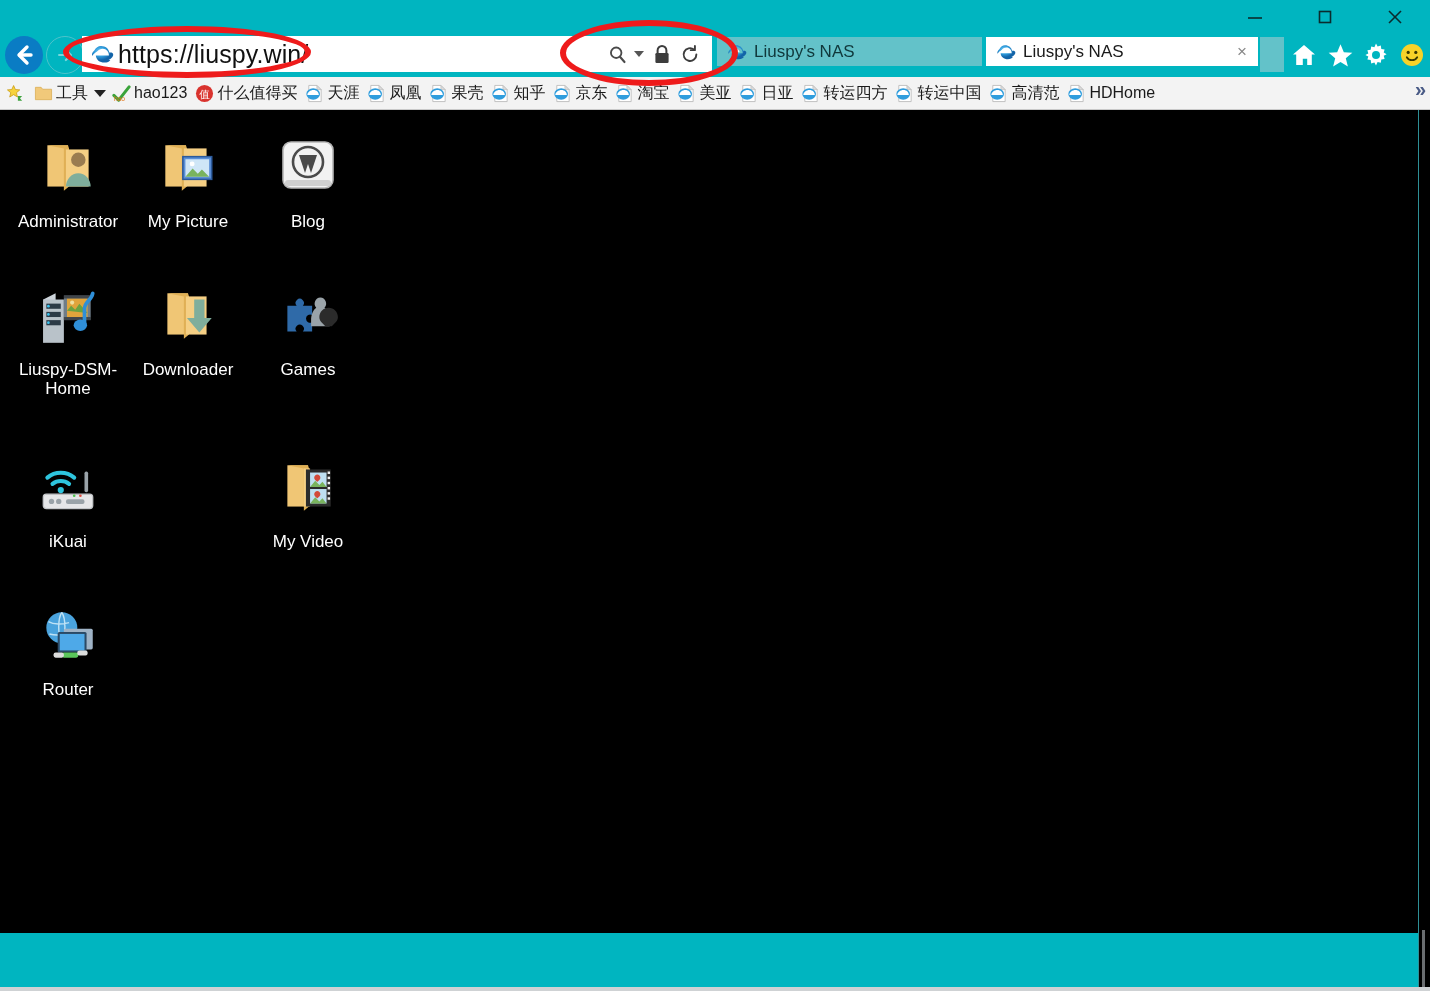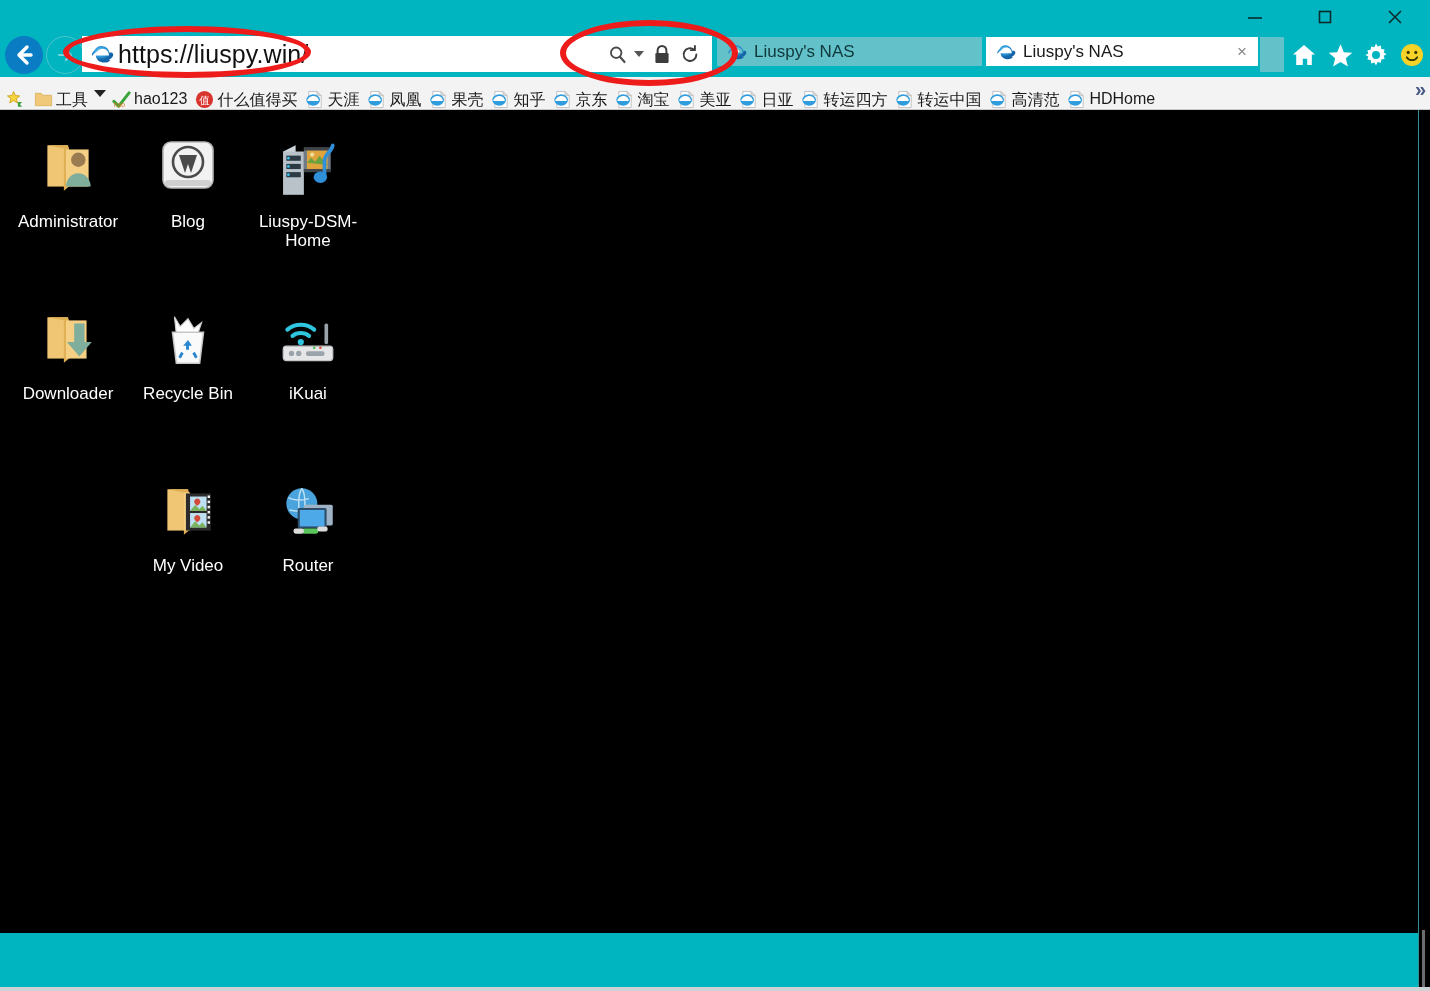--- a/index.html
+++ b/index.html
@@ -91,22 +91,22 @@
   .favbar {
     position: absolute; left: 0; top: 77px;
     width: 1430px; height: 33px;
     background: #f3f3f3;
     display: flex; align-items: center;
     padding: 0 3px;
     border-bottom: 1px solid #c9c9c9;
     overflow: hidden;
   }
   .favitem {
-    display: flex; align-items: flex-start;
-    height: 30px; padding: 12px 3px;
+    display: flex; align-items: center;
+    height: 30px; padding: 4px 3px;
     font-size: 16px; color: #1a1a1a;
     white-space: nowrap;
   }
   .favitem .fi { width: 19px; height: 19px; flex: 0 0 19px; margin-right: 3px; }
   .favitem .flabel { margin-right: 2px; }
   .fav-caret {
     width: 0; height: 0; margin-left: 4px;
     border-left: 6px solid transparent; border-right: 6px solid transparent;
     border-top: 7px solid #222;
   }
@@ -495,20 +495,34 @@
             <path d="M12 10h20v40H12z" fill="#f0c675"></path>
             <path d="M12 10h20l1 3v37l-5 4V13z" fill="#e0b055"></path>
             <path d="M30 14h22v36H30z" fill="#f5cf84"></path>
             <circle cx="42" cy="24" r="7" fill="#9a7c50"></circle>
             <path d="M30 50c0-7.2 5.4-13 12-13s12 5.8 12 13z" fill="#7fae9c"></path>
           </svg>
         </span>
         <span class="dlabel">Administrator</span>
       </div>
 
+      <div class="dicon">
+        <span class="glyph">
+          <svg viewBox="0 0 64 64" width="66" height="66">
+            <path d="M10 10h20v40H10z" fill="#f0c675"></path>
+            <path d="M10 10h20l1 3v37l-5 4V13z" fill="#e0b055"></path>
+            <path d="M28 13h22v37H28z" fill="#f5cf84"></path>
+            <rect x="27" y="21" width="28" height="22" fill="#5b8fd6" stroke="#2c5a9b" stroke-width="1.5"></rect>
+            <rect x="29.5" y="23.5" width="23" height="17" fill="#cfe6f7"></rect>
+            <path d="M29.5 40.5l7-8 5 5 4-4 7 7v-.0z" fill="#79b35e"></path>
+            <circle cx="36" cy="28" r="2.4" fill="#ffffff"></circle>
+          </svg>
+        </span>
+        <span class="dlabel">My Picture</span>
+      </div>
 
 
 
 
       <div class="dicon">
         <span class="glyph">
           <svg viewBox="0 0 64 64" width="64" height="64">
             <rect x="7" y="6" width="50" height="46" rx="8" fill="#f2f2f2" stroke="#b5b5b5" stroke-width="1.6"></rect>
             <rect x="9" y="44" width="46" height="6" rx="3" fill="#cfcfcf"></rect>
             <circle cx="32" cy="26" r="15" fill="none" stroke="#4a4a4a" stroke-width="2.6"></circle>
@@ -547,33 +561,31 @@
           <svg viewBox="0 0 64 64" width="66" height="66">
             <path d="M12 10h20v40H12z" fill="#f0c675"></path>
             <path d="M12 10h20l1 3v37l-5 4V13z" fill="#e0b055"></path>
             <path d="M30 13h20v37H30z" fill="#f5cf84"></path>
             <path d="M38 16h10v18h7L43 48 31 34h7z" fill="#7fae9c"></path>
           </svg>
         </span>
         <span class="dlabel">Downloader</span>
       </div>
 
-
-      <div class="dicon">
-        <span class="glyph">
-          <svg viewBox="0 0 64 64" width="62" height="62">
-            <path d="M18 8l6 10 8-8 6 10 8-6-4 12H20z" fill="#ffffff" stroke="#cfcfcf" stroke-width="1.2"></path>
-            <path d="M16 24h32l-4 32H20z" fill="#fafafa" stroke="#c7c7c7" stroke-width="1.6"></path>
-            <path d="M32 32l4 6h-3v4h-3v-4h-3z" fill="#2a87d0"></path>
-            <path d="M25 44l-3 5.5 2.5 1.5 3-5z" fill="#2a87d0"></path>
-            <path d="M39 44l3 5.5-2.5 1.5-3-5z" fill="#2a87d0"></path>
-          </svg>
-        </span>
-        <span class="dlabel">Recycle Bin</span>
-      </div>
+      <div class="dicon tall">
+        <span class="glyph">
+          <svg viewBox="0 0 64 64" width="66" height="66">
+            <path d="M12 22h9a4 4 0 1 1 6 0h9v9a4 4 0 1 0 0 7v9h-9a4 4 0 1 0-6 0h-9z" fill="#2f6aa8"></path>
+            <path d="M44 14a6 6 0 0 1 4 10c3 2 5 7 5 12v6H35v-6c0-5 2-10 5-12a6 6 0 0 1 4-10z" fill="#9aa3a9"></path>
+            <path d="M52 24c5 0 9 4 9 9 0 4-3 6-6 9h-6c-3-3-6-5-6-9 0-5 4-9 9-9z" fill="#2b2b2b"></path>
+          </svg>
+        </span>
+        <span class="dlabel">Games</span>
+      </div>
+
 
       <div class="dicon">
         <span class="glyph">
           <svg viewBox="0 0 64 64" width="66" height="66">
             <path d="M12 22a20 20 0 0 1 26 0" fill="none" stroke="#2ec5de" stroke-width="4" stroke-linecap="round"></path>
             <path d="M17 28a13 13 0 0 1 16 0" fill="none" stroke="#2ec5de" stroke-width="4" stroke-linecap="round"></path>
             <circle cx="25" cy="34" r="3" fill="#2ec5de"></circle>
             <rect x="48" y="16" width="3.5" height="20" rx="1.6" fill="#9aa3a9"></rect>
             <rect x="8" y="38" width="48" height="14" rx="3" fill="#e5e6e8" stroke="#c3c6c9" stroke-width="1.2"></rect>
             <circle cx="16" cy="45" r="2.6" fill="#9aa3a9"></circle>

